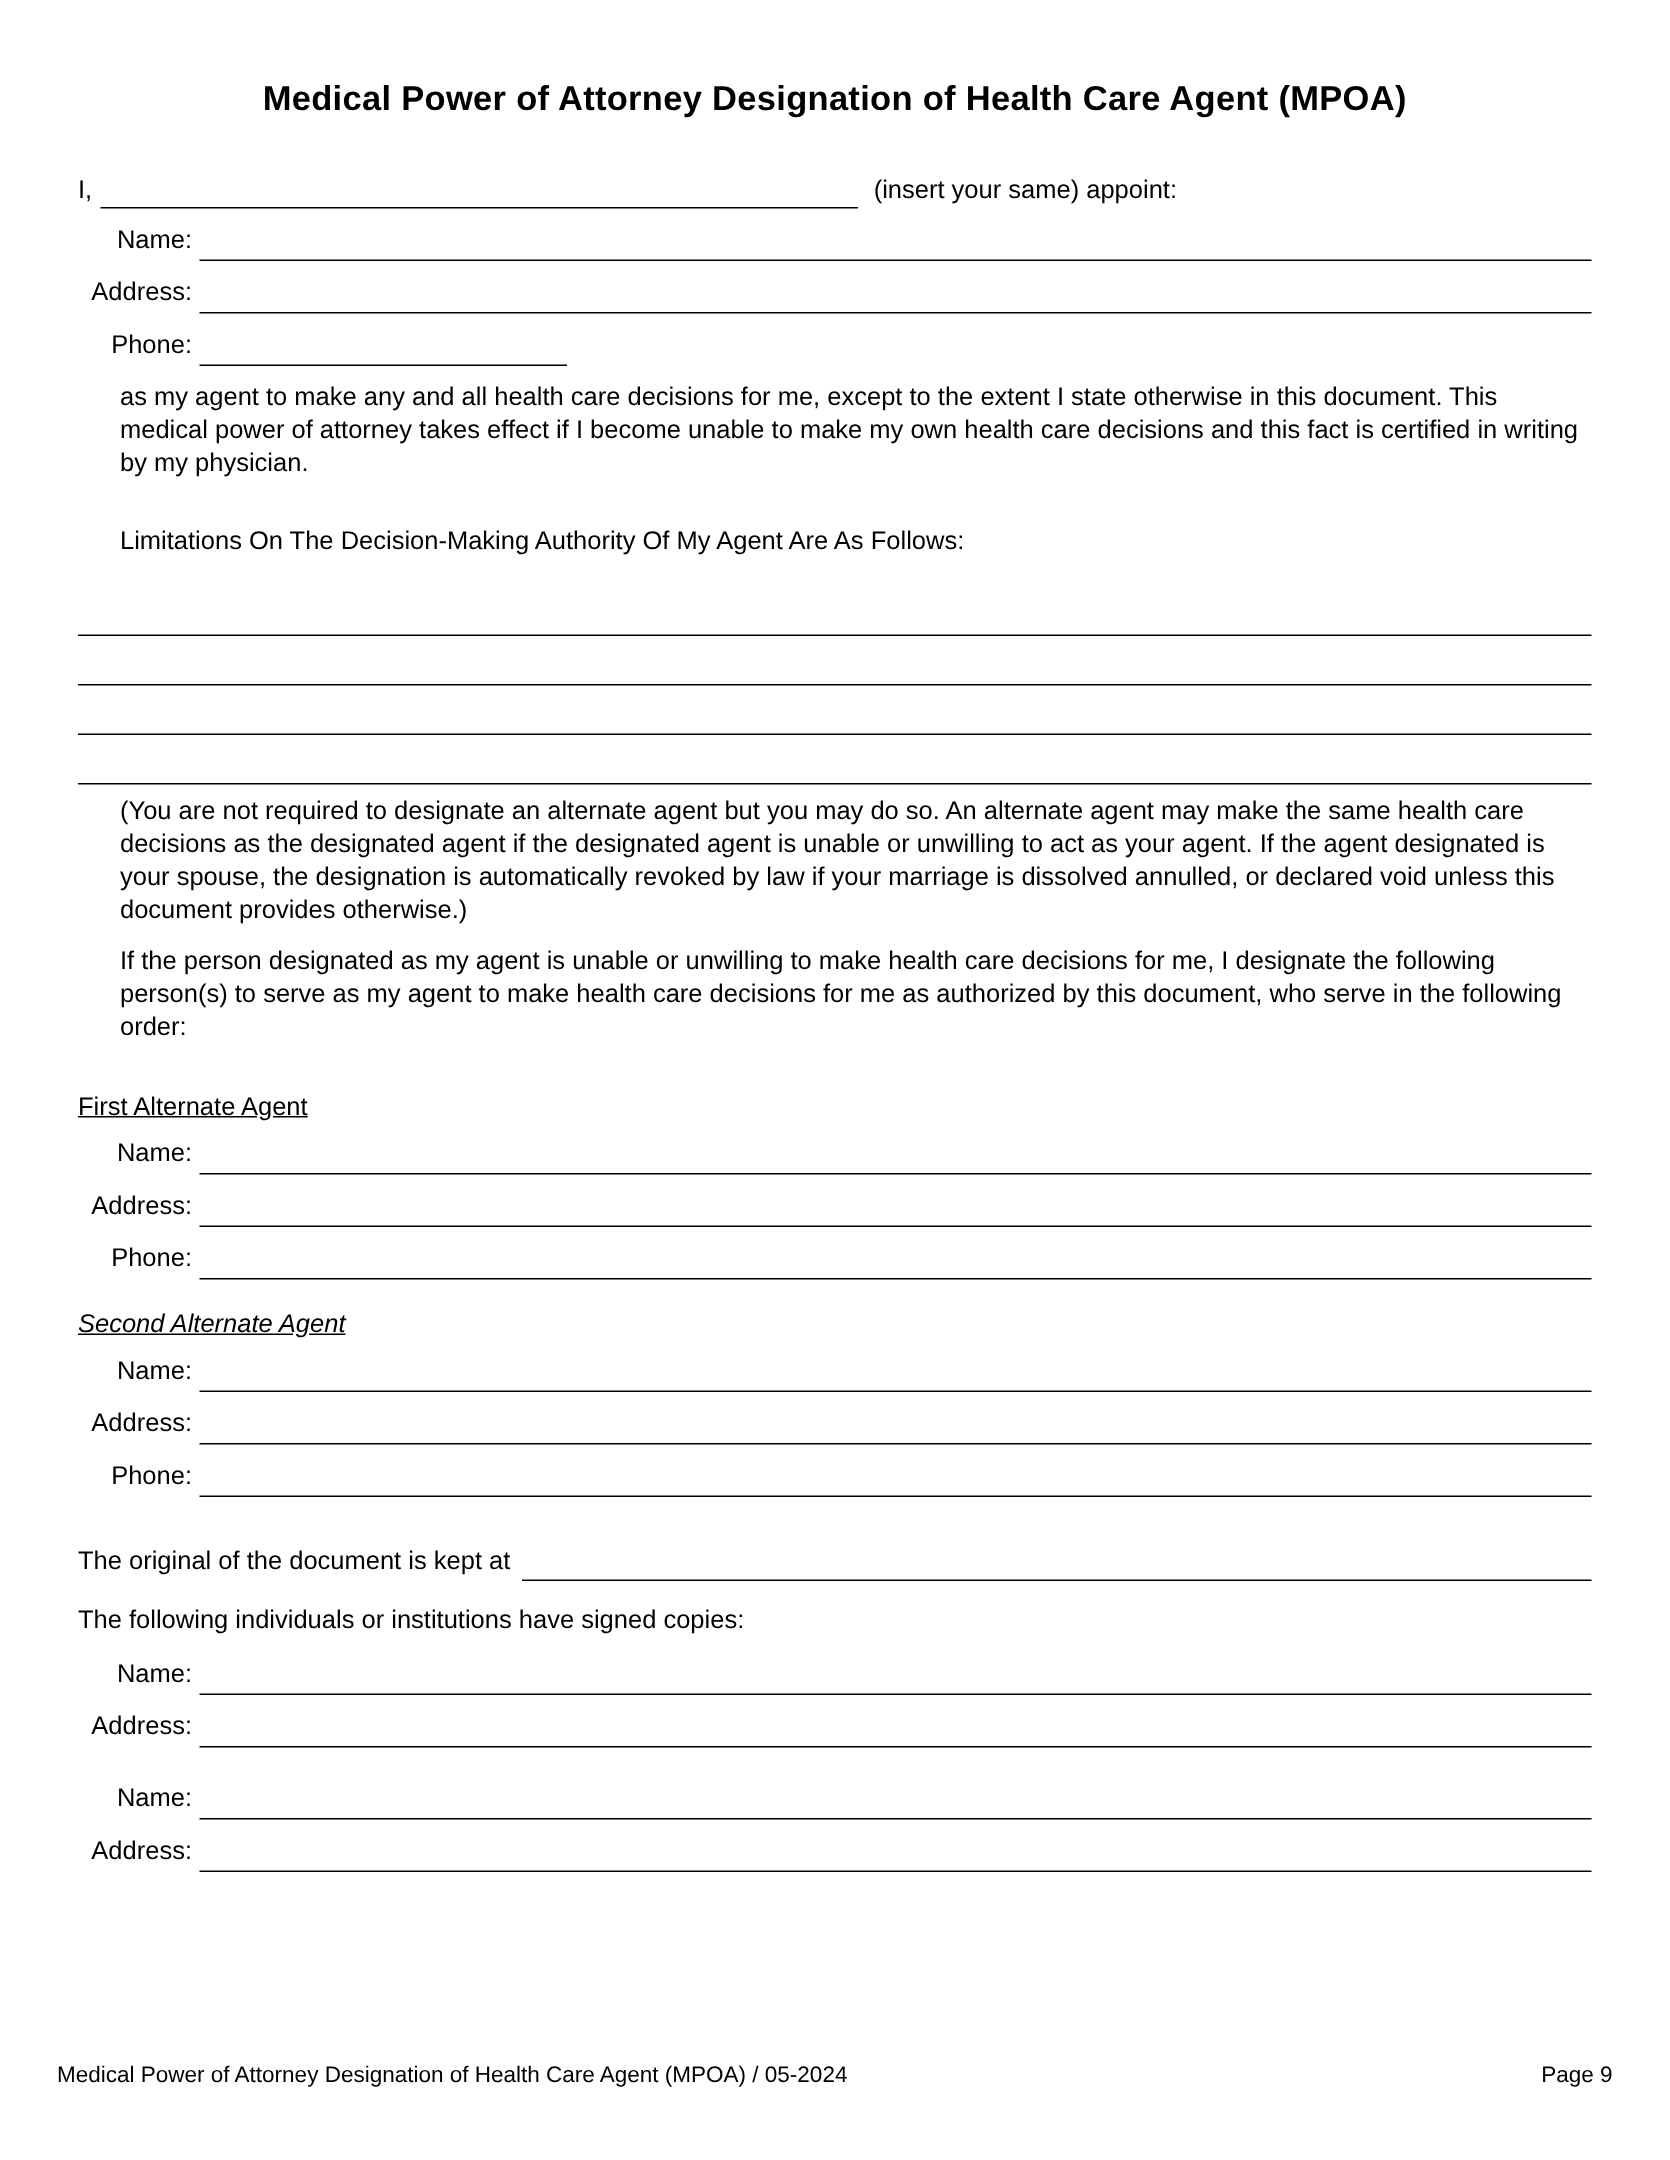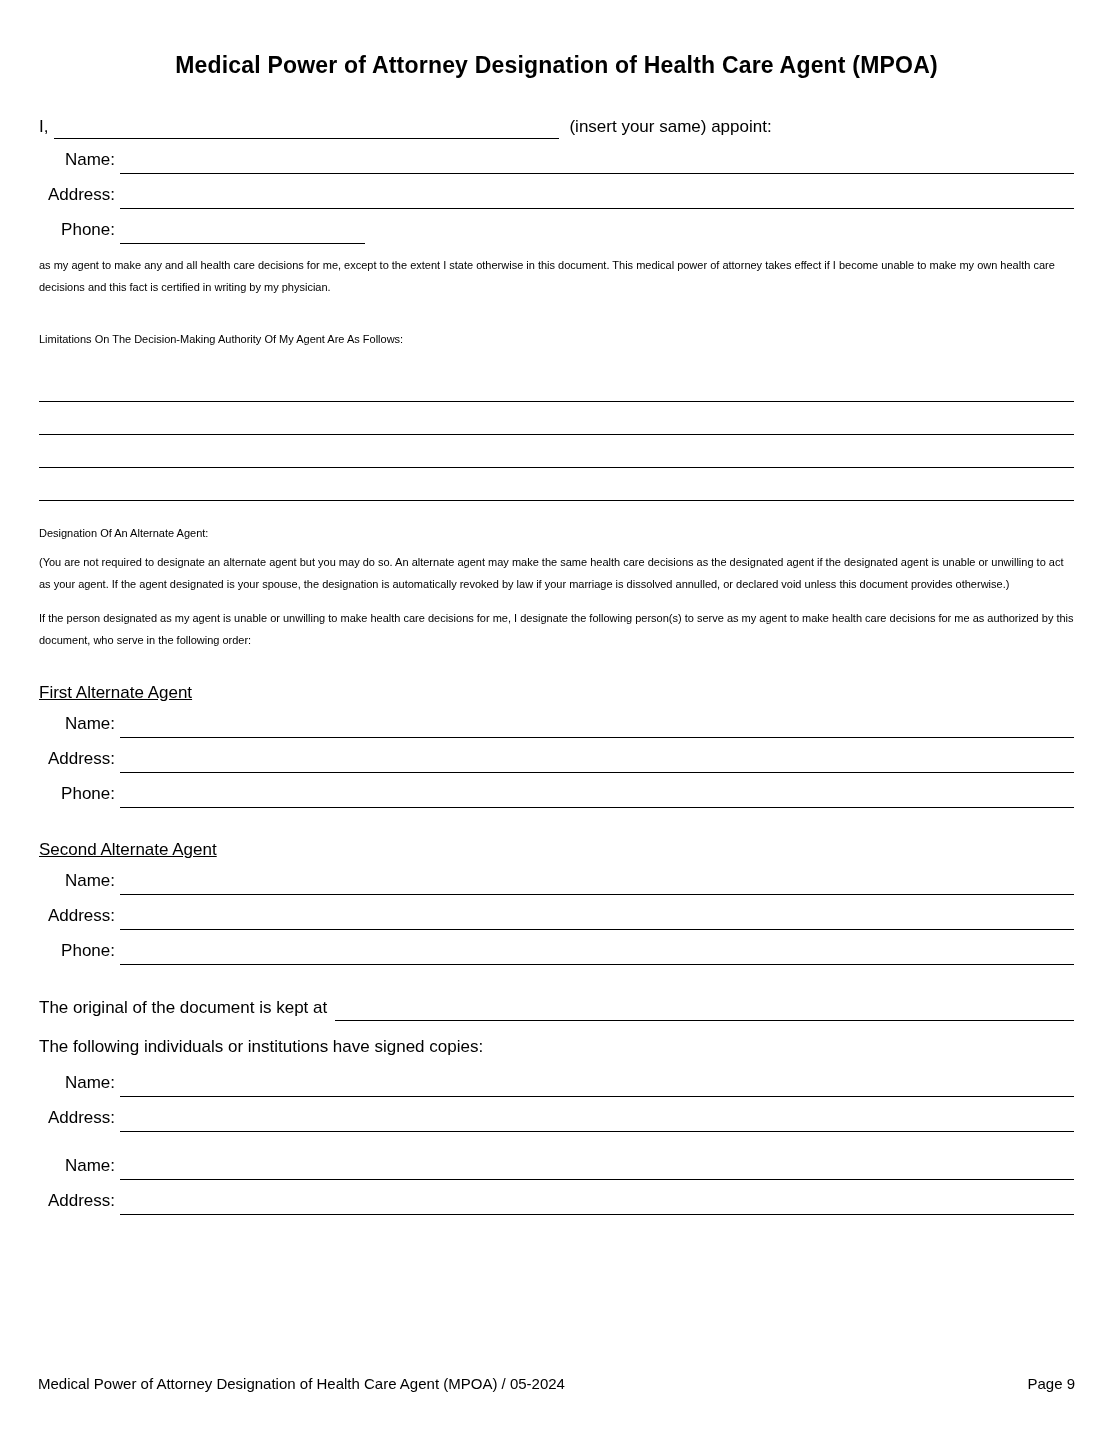--- a/index.html
+++ b/index.html
@@ -7,36 +7,36 @@
   body {
     font-family: "Liberation Sans", "DejaVu Sans", sans-serif;
     color: #000000;
     width: 1113px;
   }
   .page {
     position: relative;
     width: 1113px;
     height: 1440px;
     background: #ffffff;
-    padding: 0 39px;
+    padding: 0 52px;
     overflow: hidden;
   }
   .title {
     margin-top: 52px;
     text-align: center;
     font-size: 23px;
     font-weight: bold;
     letter-spacing: 0.2px;
   }
   .subtitle {
     margin-top: 7px;
     text-align: center;
     font-size: 17px;
   }
-  .body-text { font-size: 11px; line-height: 22px; }
+  .body-text { font-size: 17px; line-height: 22px; margin-left: 28px; }
 
   
   .intro-row {
     margin-top: 36px;
     display: flex;
     align-items: flex-end;
     font-size: 17px;
   }
   .intro-prefix { padding-bottom: 2px; }
   .intro-blank {
@@ -142,42 +142,41 @@
 
   <div class="body-text section-gap">Limitations On The Decision-Making Authority Of My Agent Are As Follows:</div>
 
   <div class="ruled-block">
     <div class="ruled-line" style="height:46px;"></div>
     <div class="ruled-line"></div>
     <div class="ruled-line"></div>
     <div class="ruled-line"></div>
   </div>
 
-  <div class="body-text" style="margin-top:21px;">Designation Of An Alternate Agent:</div>
 
   <div class="body-text" style="margin-top:7px;">(You are not required to designate an alternate agent but you may do so. An alternate agent may make the same health care decisions as the designated agent if the designated agent is unable or unwilling to act as your agent. If the agent designated is your spouse, the designation is automatically revoked by law if your marriage is dissolved annulled, or declared void unless this document provides otherwise.)</div>
 
   <div class="body-text" style="margin-top:12px;">If the person designated as my agent is unable or unwilling to make health care decisions for me, I designate the following person(s) to serve as my agent to make health care decisions for me as authorized by this document, who serve in the following order:</div>
 
   <div class="underlined-heading">First Alternate Agent</div>
 
   <div class="field-row">
     <span class="field-label">Name:</span>
     <span class="field-line"></span>
   </div>
   <div class="field-row">
     <span class="field-label">Address:</span>
     <span class="field-line"></span>
   </div>
   <div class="field-row">
     <span class="field-label">Phone:</span>
     <span class="field-line"></span>
   </div>
 
-  <div class="underlined-heading" style="margin-top:32px;">Second Alternate Agent</div>
+  <div class="underlined-heading" style="margin-top:20px;font-style:italic;">Second Alternate Agent</div>
 
   <div class="field-row">
     <span class="field-label">Name:</span>
     <span class="field-line"></span>
   </div>
   <div class="field-row">
     <span class="field-label">Address:</span>
     <span class="field-line"></span>
   </div>
   <div class="field-row">

